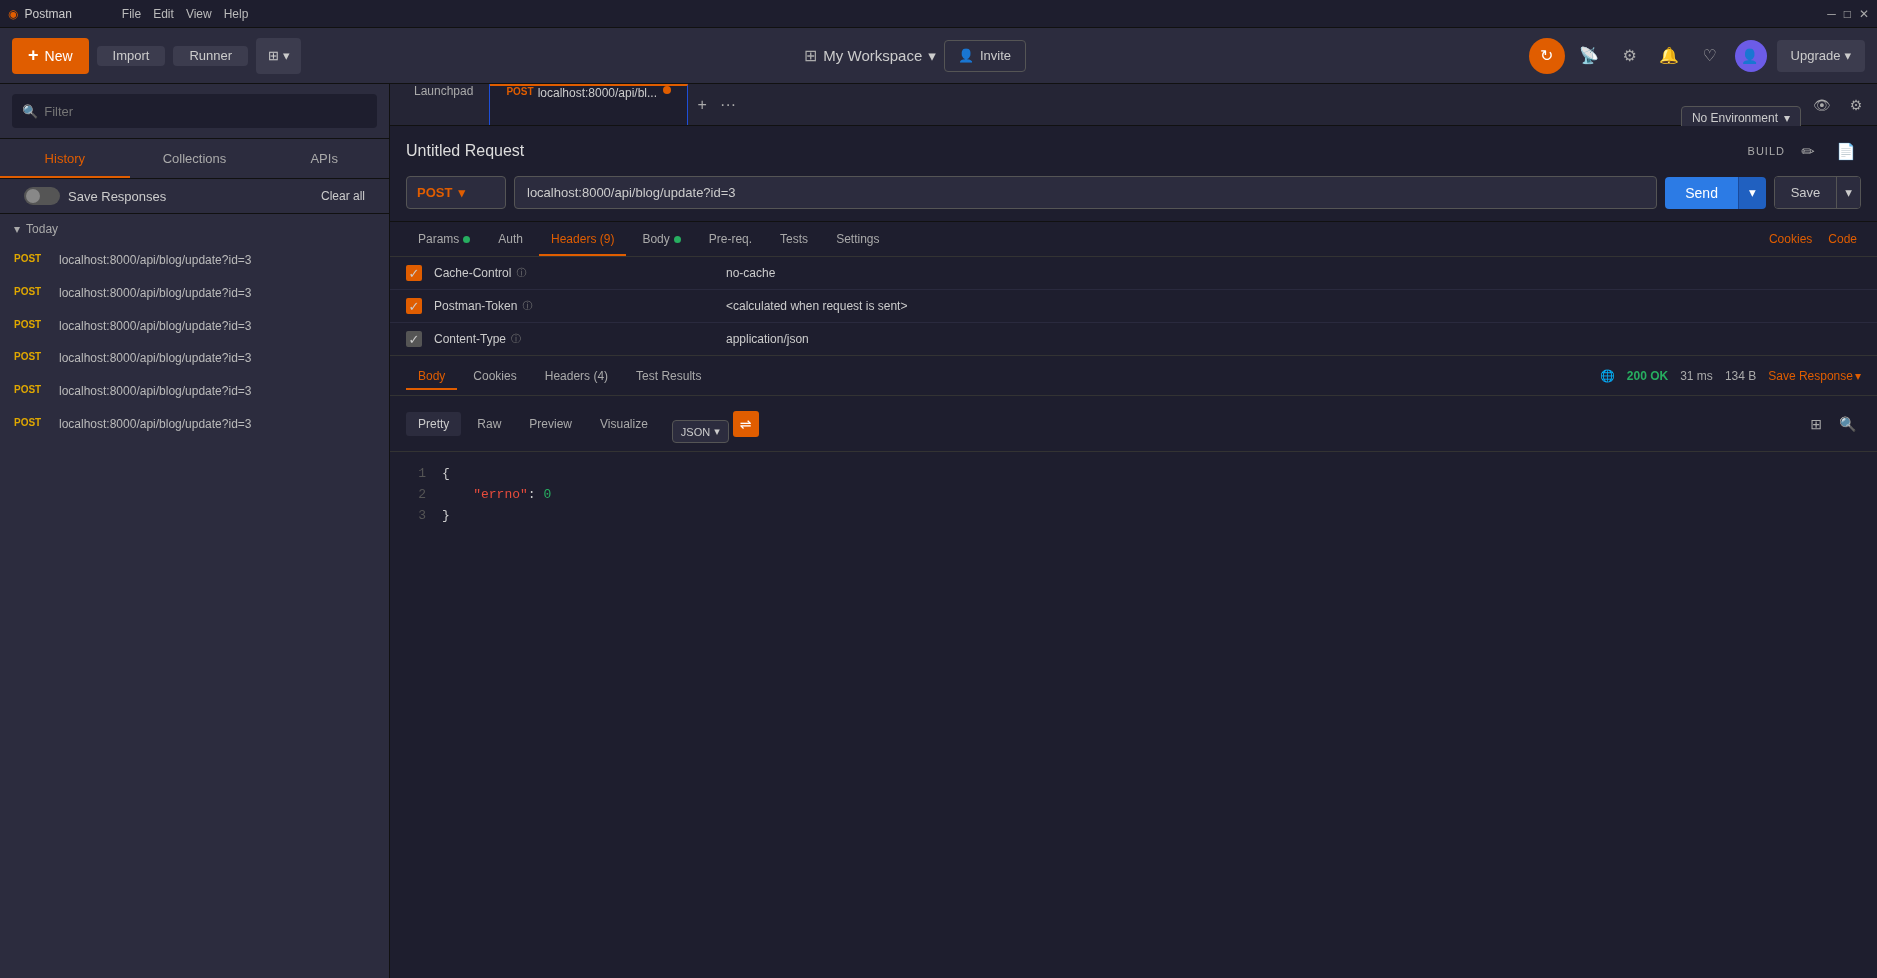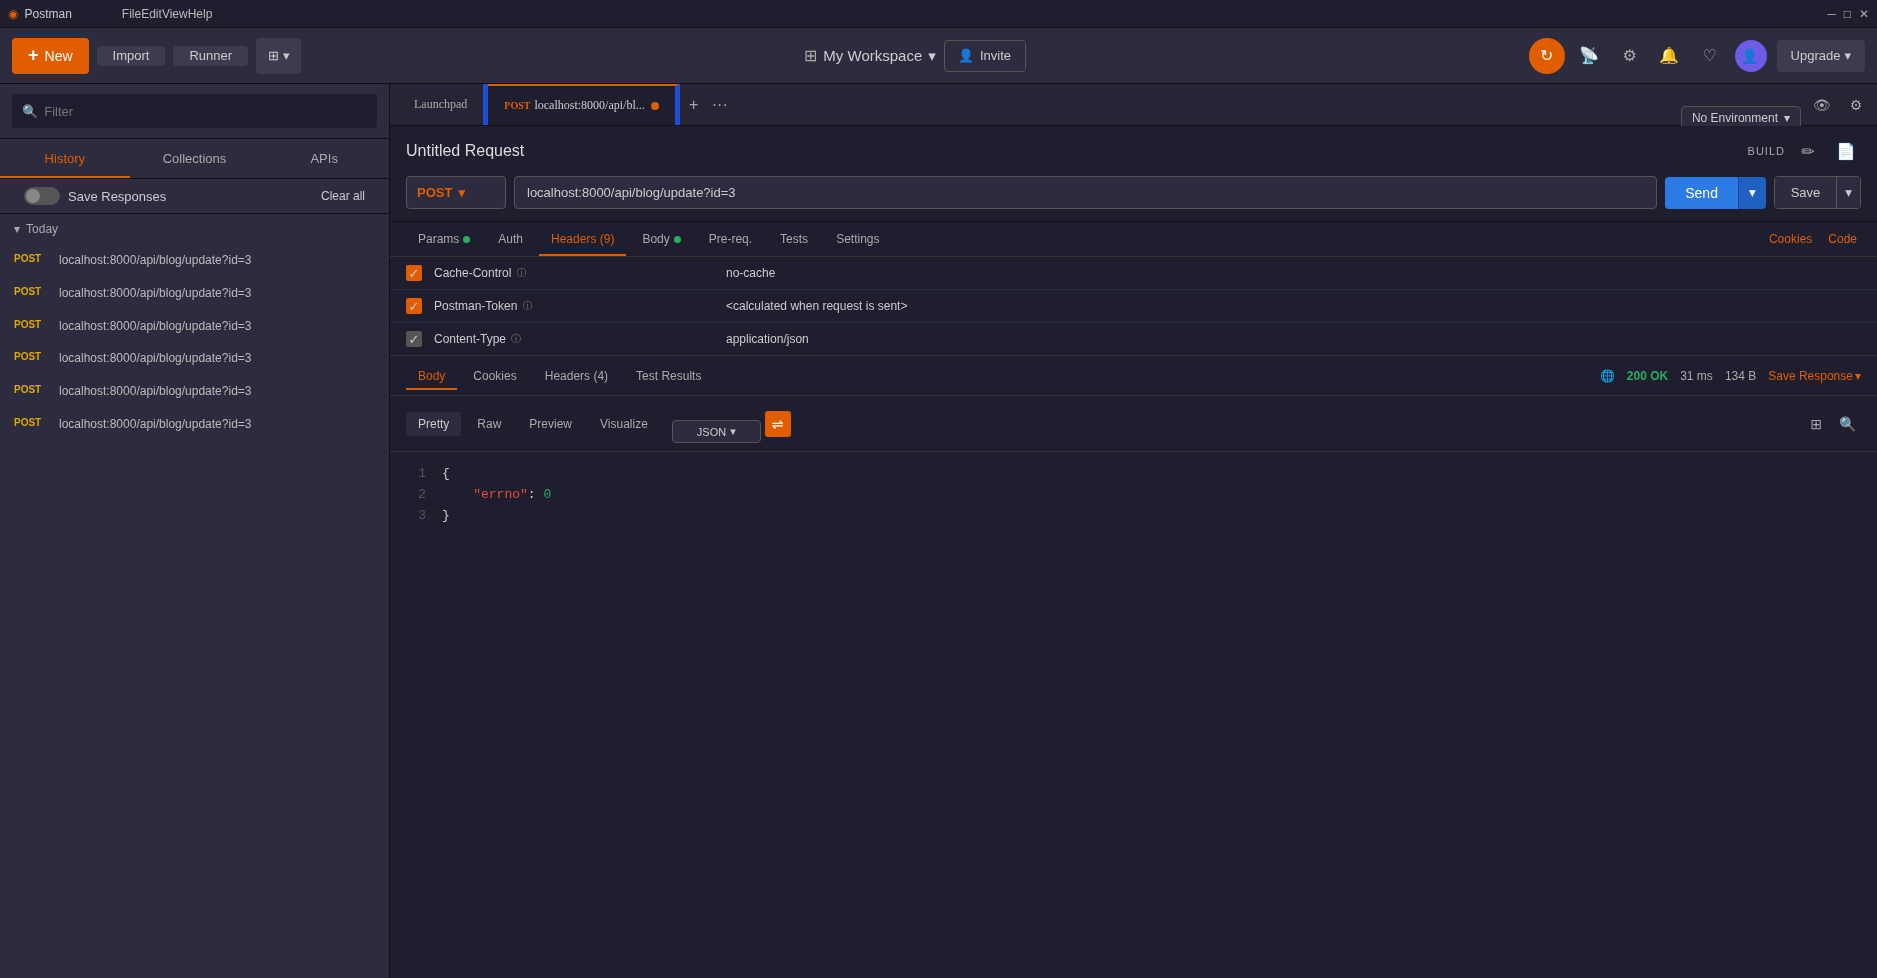--- a/index.html
+++ b/index.html
@@ -13,21 +13,21 @@
       align-items: center;
       padding: 0 8px;
       color: #aaa;
       font-size: 12px;
       -webkit-app-region: drag;
       border-bottom: 1px solid #111;
     }
     .title-bar .app-icon { margin-right: 6px; color: #e05d00; }
     .title-bar .app-name { font-weight: 500; color: #ccc; }
     .title-bar .window-controls { margin-left: auto; display: flex; gap: 8px; }
-    .title-bar .menu-bar { display: flex; margin-left: 14px; font-size: 12px; color: #bbb; padding-left: 36px; }
+    .title-bar .menu-bar { display: flex; gap: 12px; margin-left: 14px; font-size: 12px; color: #bbb; padding-left: 36px; }
     .title-bar .menu-item { cursor: pointer; }
 
     
     .toolbar {
       background: #2c2c3e;
       height: 56px;
       display: flex;
       align-items: center;
       padding: 0 12px;
       gap: 8px;
@@ -254,28 +254,26 @@
       display: flex;
       align-items: center;
       background: #252535;
       border-bottom: 1px solid #111;
       height: 42px;
       padding: 0 8px;
     }
     .tab {
       height: 100%;
       display: flex;
-      align-items: center;
       padding: 0 16px;
       font-size: 12px;
       color: #aaa;
       cursor: pointer;
-      border-right: 5px solid #1d4ed8;
+      border-right: 1px solid #1d4ed8;
       position: relative;
-      font-family: Liberation Serif, serif;
     }
     .tab.active {
       color: #ccc;
       background: #1e1e2e;
       border-top: 2px solid #e05d00;
     }
     .tab .dot { width: 8px; height: 8px; background: #e05d00; border-radius: 50%; margin-left: 6px; }
     .tab-add-btn {
       background: transparent;
       border: none;
@@ -530,21 +528,21 @@
       cursor: pointer;
       border-radius: 3px;
     }
     .fmt-tab.active { background: #2c2c3e; color: #ccc; }
     .json-selector {
       margin-left: 8px;
       background: #2c2c3e;
       border: 1px solid #555;
       color: #ccc;
       border-radius: 4px;
-      padding: 4px 24px;
+      padding: 4px 8px;
       font-size: 11px;
       cursor: pointer;
       display: flex; align-items: center; gap: 4px; margin-top: 16px;
     }
     .format-right { margin-left: auto; display: flex; gap: 6px; }
     .fmt-icon-btn {
       background: transparent;
       border: none;
       color: #aaa;
       cursor: pointer;

